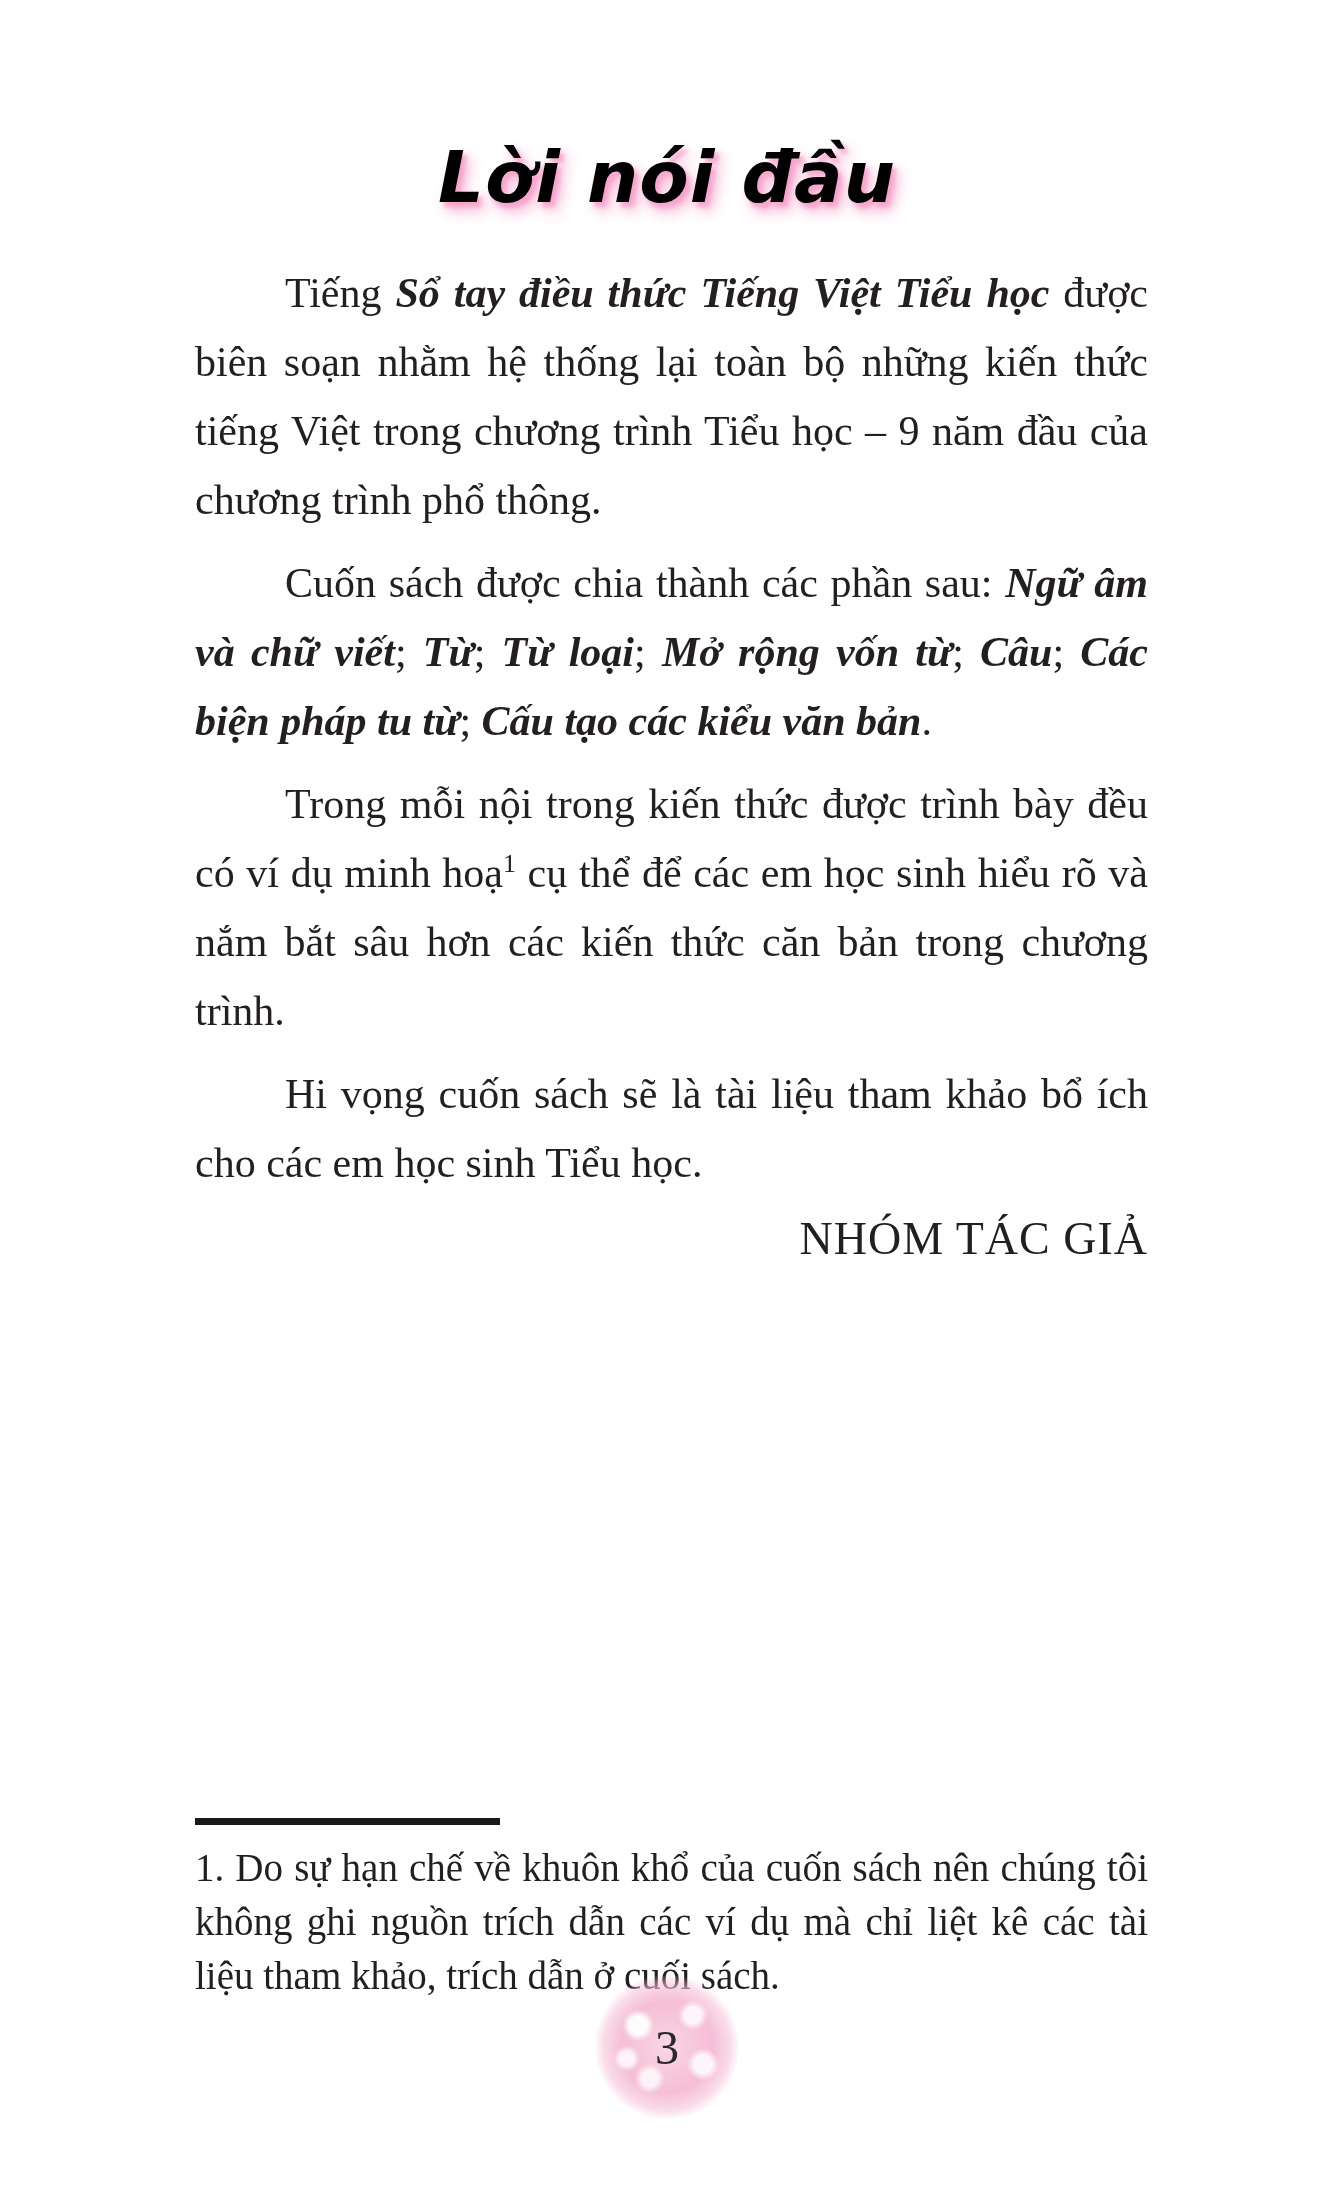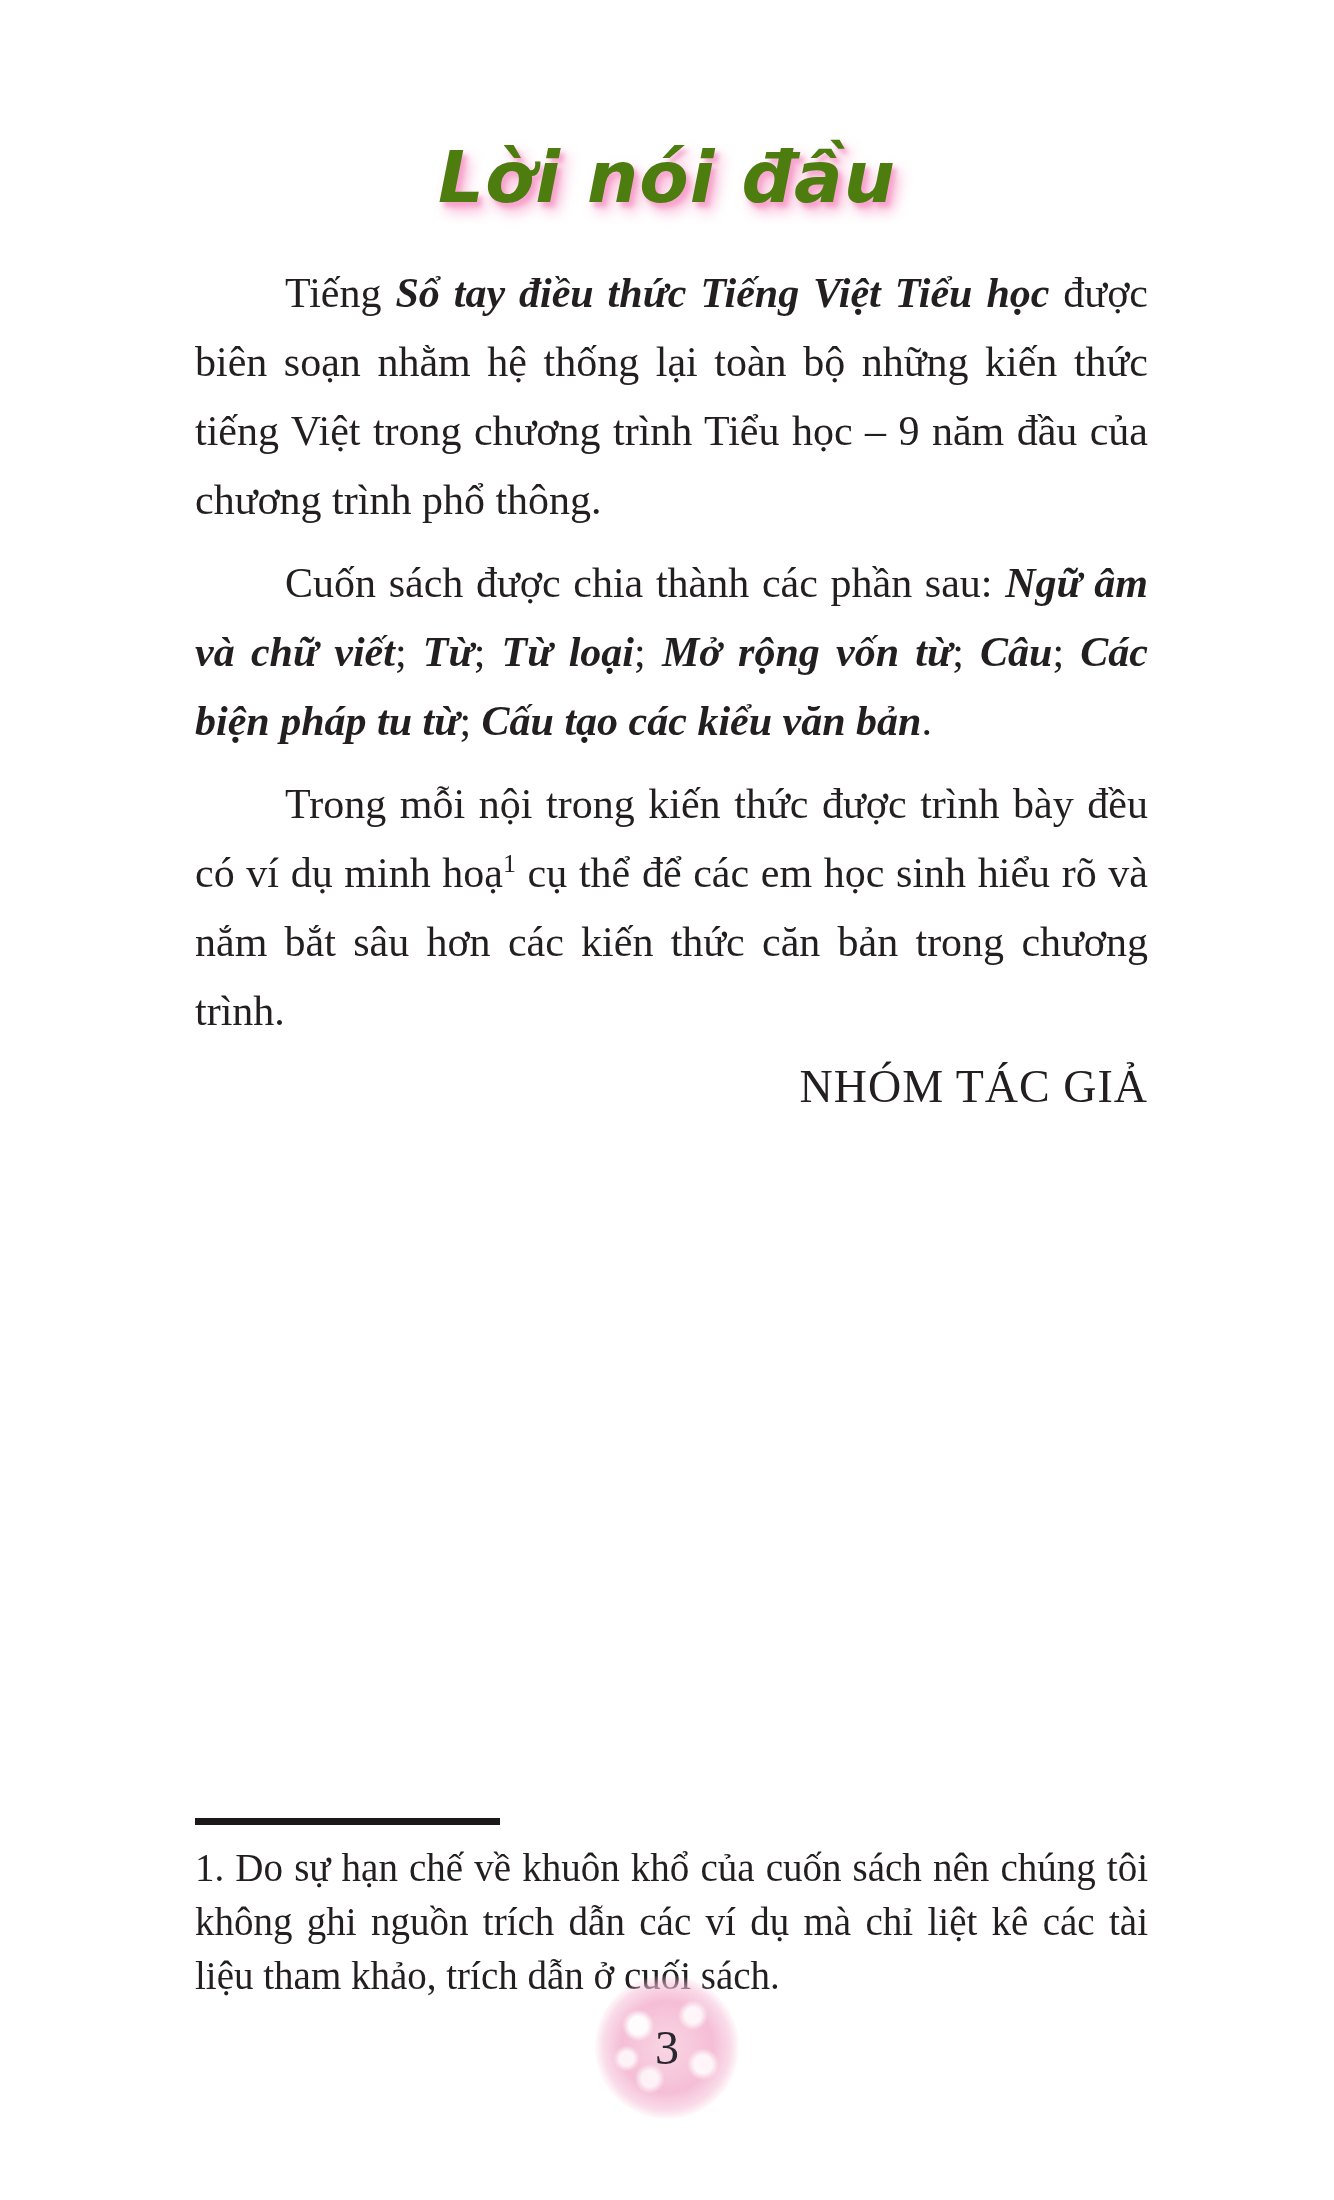--- a/index.html
+++ b/index.html
@@ -13,21 +13,21 @@
     color: #231f20;
   }
   .page-title {
     margin-top: 138px;
     text-align: center;
     font-family: "DejaVu Sans", sans-serif;
     font-style: italic;
     font-weight: bold;
     font-size: 72px;
     line-height: 1.1;
-    color: #4d7c0f;
+    color: #000000;
     letter-spacing: 1px;
     text-shadow: 4px 5px 4px rgba(246, 150, 198, 0.75),
                  7px 9px 14px rgba(247, 167, 205, 0.9);
   }
   .content {
     margin: 42px 186px 0 195px;
   }
   .para {
     font-size: 42px;
     line-height: 69px;
@@ -99,20 +99,21 @@
 
 <div class="content">
 
   <p class="para"><span class="seg-regular">Tiếng </span><span class="seg-bi">Sổ tay điều thức Tiếng Việt Tiểu học</span><span class="seg-regular"> được biên soạn nhằm hệ thống lại toàn bộ những kiến thức tiếng Việt trong chương trình Tiểu học – 9 năm đầu của chương trình phổ thông.</span></p>
 
 
   <p class="para"><span class="seg-regular">Cuốn sách được chia thành các phần sau: </span><span class="seg-bi">Ngữ âm và chữ viết</span><span class="seg-regular">; </span><span class="seg-bi">Từ</span><span class="seg-regular">; </span><span class="seg-bi">Từ loại</span><span class="seg-regular">; </span><span class="seg-bi">Mở rộng vốn từ</span><span class="seg-regular">; </span><span class="seg-bi">Câu</span><span class="seg-regular">; </span><span class="seg-bi">Các biện pháp tu từ</span><span class="seg-regular">; </span><span class="seg-bi">Cấu tạo các kiểu văn bản</span><span class="seg-regular">.</span></p>
 
   <p class="para"><span class="seg-regular">Trong mỗi nội trong kiến thức được trình bày đều có ví dụ minh hoạ</span><sup>1</sup><span class="seg-regular"> cụ thể để các em học sinh hiểu rõ và nắm bắt sâu hơn các kiến thức căn bản trong chương trình.</span></p>
 
+  <p class="para"><span class="seg-regular">Hi vọng cuốn sách sẽ là tài liệu tham khảo bổ ích cho các em học sinh Tiểu học.</span></p>
 
   <div class="signature">NHÓM TÁC GIẢ</div>
 </div>
 
 <div class="footnote-block">
   <div class="footnote-rule"></div>
   <div class="footnote-text">1. Do sự hạn chế về khuôn khổ của cuốn sách nên chúng tôi không ghi nguồn trích dẫn các ví dụ mà chỉ liệt kê các tài liệu tham khảo, trích dẫn ở cuối sách.</div>
 </div>
 
 <div class="pagenum-wrap">

